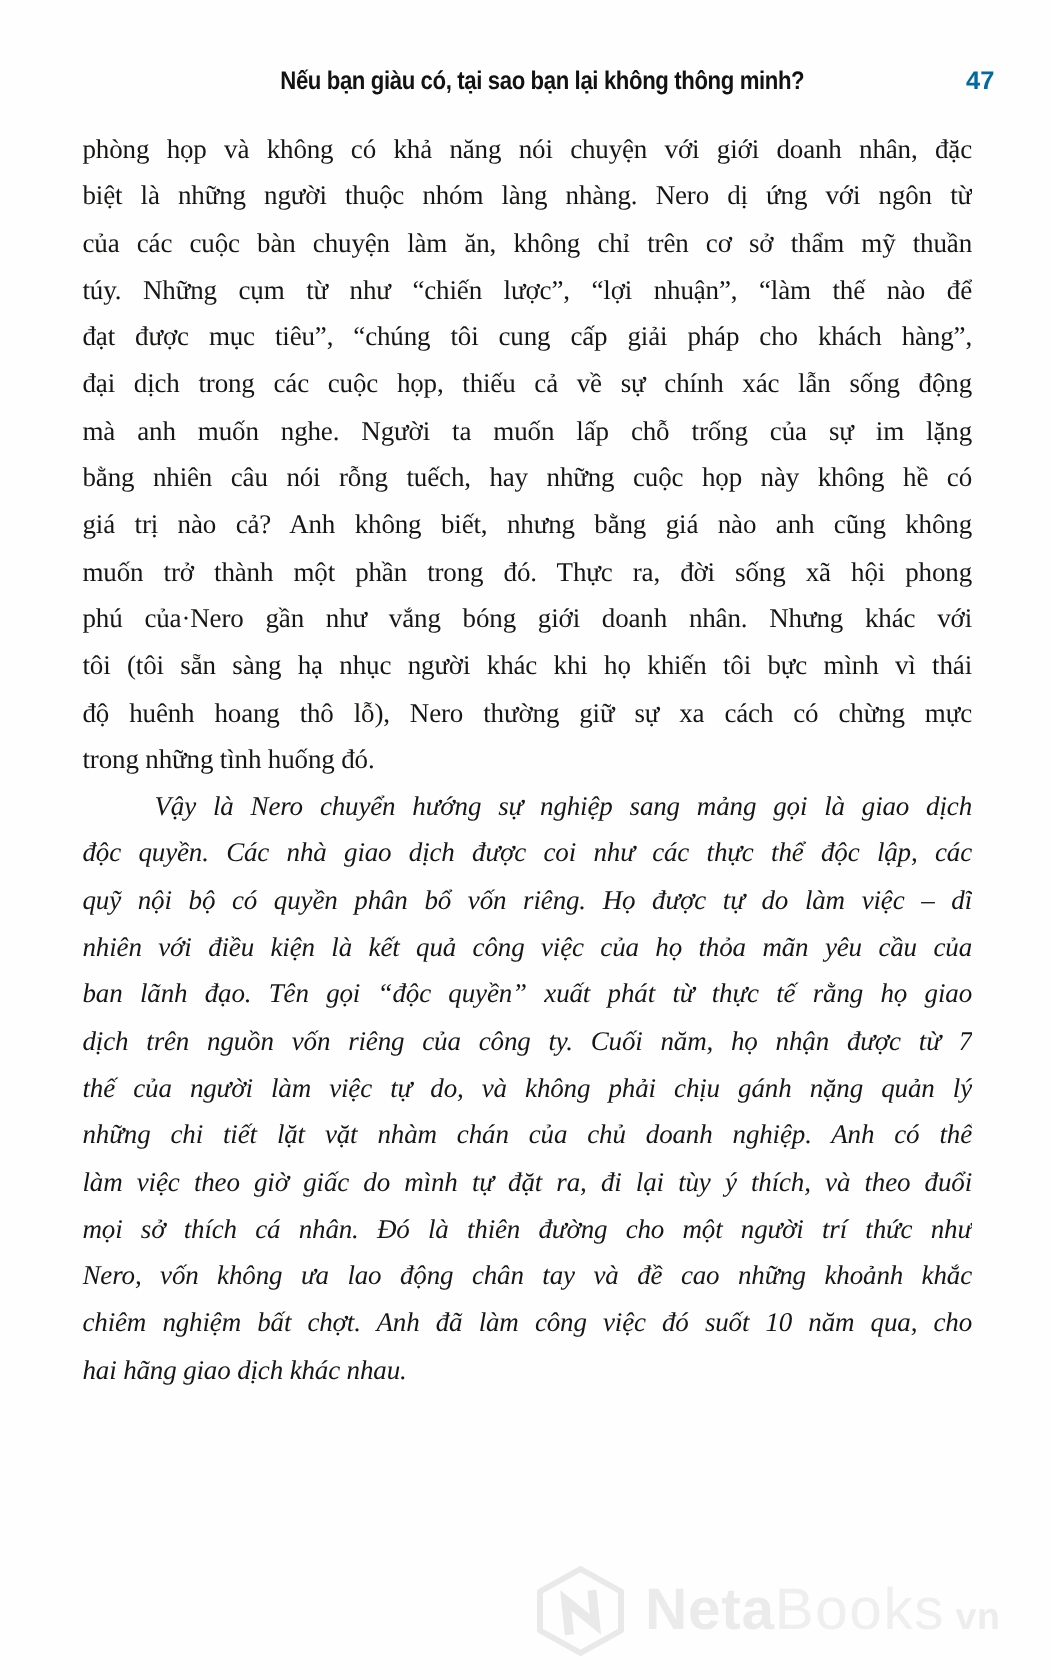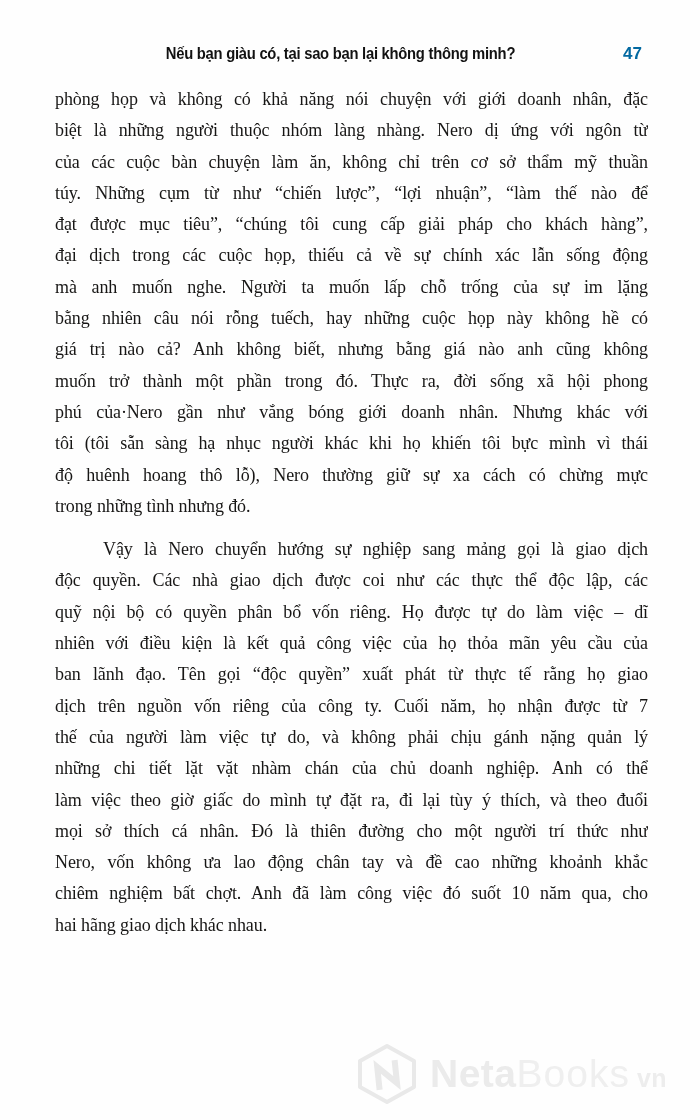--- a/index.html
+++ b/index.html
@@ -10,21 +10,21 @@
   }
   .page {
     position: relative;
     width: 700px; height: 1120px;
     background: #fefefe;
     overflow: hidden;
   }
   
   .header {
     position: absolute;
-    top: 44px; left: 44px; width: 593px; height: 26px;
+    top: 44px; left: 65px; width: 593px; height: 26px;
   }
   .running-title {
     width: 100%;
     text-align: center;
     font-family: "Liberation Sans", "DejaVu Sans", sans-serif;
     font-weight: 700;
     font-size: 17px;
     letter-spacing: -0.3px;
     color: #121212;
     transform: scaleX(0.87);
@@ -40,21 +40,21 @@
     color: #0369a1;
   }
   
   .body-text {
     position: absolute;
     left: 55px; top: 84px; width: 593px;
     color: #171615;
     font-size: 18px;
     letter-spacing: -0.1px;
   }
-  .para + .para { margin-top: 12px; }
+  .para + .para { margin-top: 0; font-style: italic; }
   .line {
     height: 31.3px;
     line-height: 31.3px;
     text-align: justify;
     text-align-last: justify;
     overflow: hidden;
     white-space: nowrap;
   }
   .line.last {
     text-align-last: left;
@@ -96,21 +96,21 @@
         <div class="line">túy. Những cụm từ như “chiến lược”, “lợi nhuận”, “làm thế nào để</div>
         <div class="line">đạt được mục tiêu”, “chúng tôi cung cấp giải pháp cho khách hàng”,</div>
         <div class="line">đại dịch trong các cuộc họp, thiếu cả về sự chính xác lẫn sống động</div>
         <div class="line">mà anh muốn nghe. Người ta muốn lấp chỗ trống của sự im lặng</div>
         <div class="line">bằng nhiên câu nói rỗng tuếch, hay những cuộc họp này không hề có</div>
         <div class="line">giá trị nào cả? Anh không biết, nhưng bằng giá nào anh cũng không</div>
         <div class="line">muốn trở thành một phần trong đó. Thực ra, đời sống xã hội phong</div>
         <div class="line">phú của·Nero gần như vắng bóng giới doanh nhân. Nhưng khác với</div>
         <div class="line">tôi (tôi sẵn sàng hạ nhục người khác khi họ khiến tôi bực mình vì thái</div>
         <div class="line">độ huênh hoang thô lỗ), Nero thường giữ sự xa cách có chừng mực</div>
-        <div class="line last">trong những tình nhưng đó.</div>
+        <div class="line last">trong những tình huống đó.</div>
       </div>
       <div class="para">
         <div class="line first-indent">Vậy là Nero chuyển hướng sự nghiệp sang mảng gọi là giao dịch</div>
         <div class="line">độc quyền. Các nhà giao dịch được coi như các thực thể độc lập, các</div>
         <div class="line">quỹ nội bộ có quyền phân bổ vốn riêng. Họ được tự do làm việc – dĩ</div>
         <div class="line">nhiên với điều kiện là kết quả công việc của họ thỏa mãn yêu cầu của</div>
         <div class="line">ban lãnh đạo. Tên gọi “độc quyền” xuất phát từ thực tế rằng họ giao</div>
         <div class="line">dịch trên nguồn vốn riêng của công ty. Cuối năm, họ nhận được từ 7</div>
         <div class="line">thế của người làm việc tự do, và không phải chịu gánh nặng quản lý</div>
         <div class="line">những chi tiết lặt vặt nhàm chán của chủ doanh nghiệp. Anh có thể</div>

